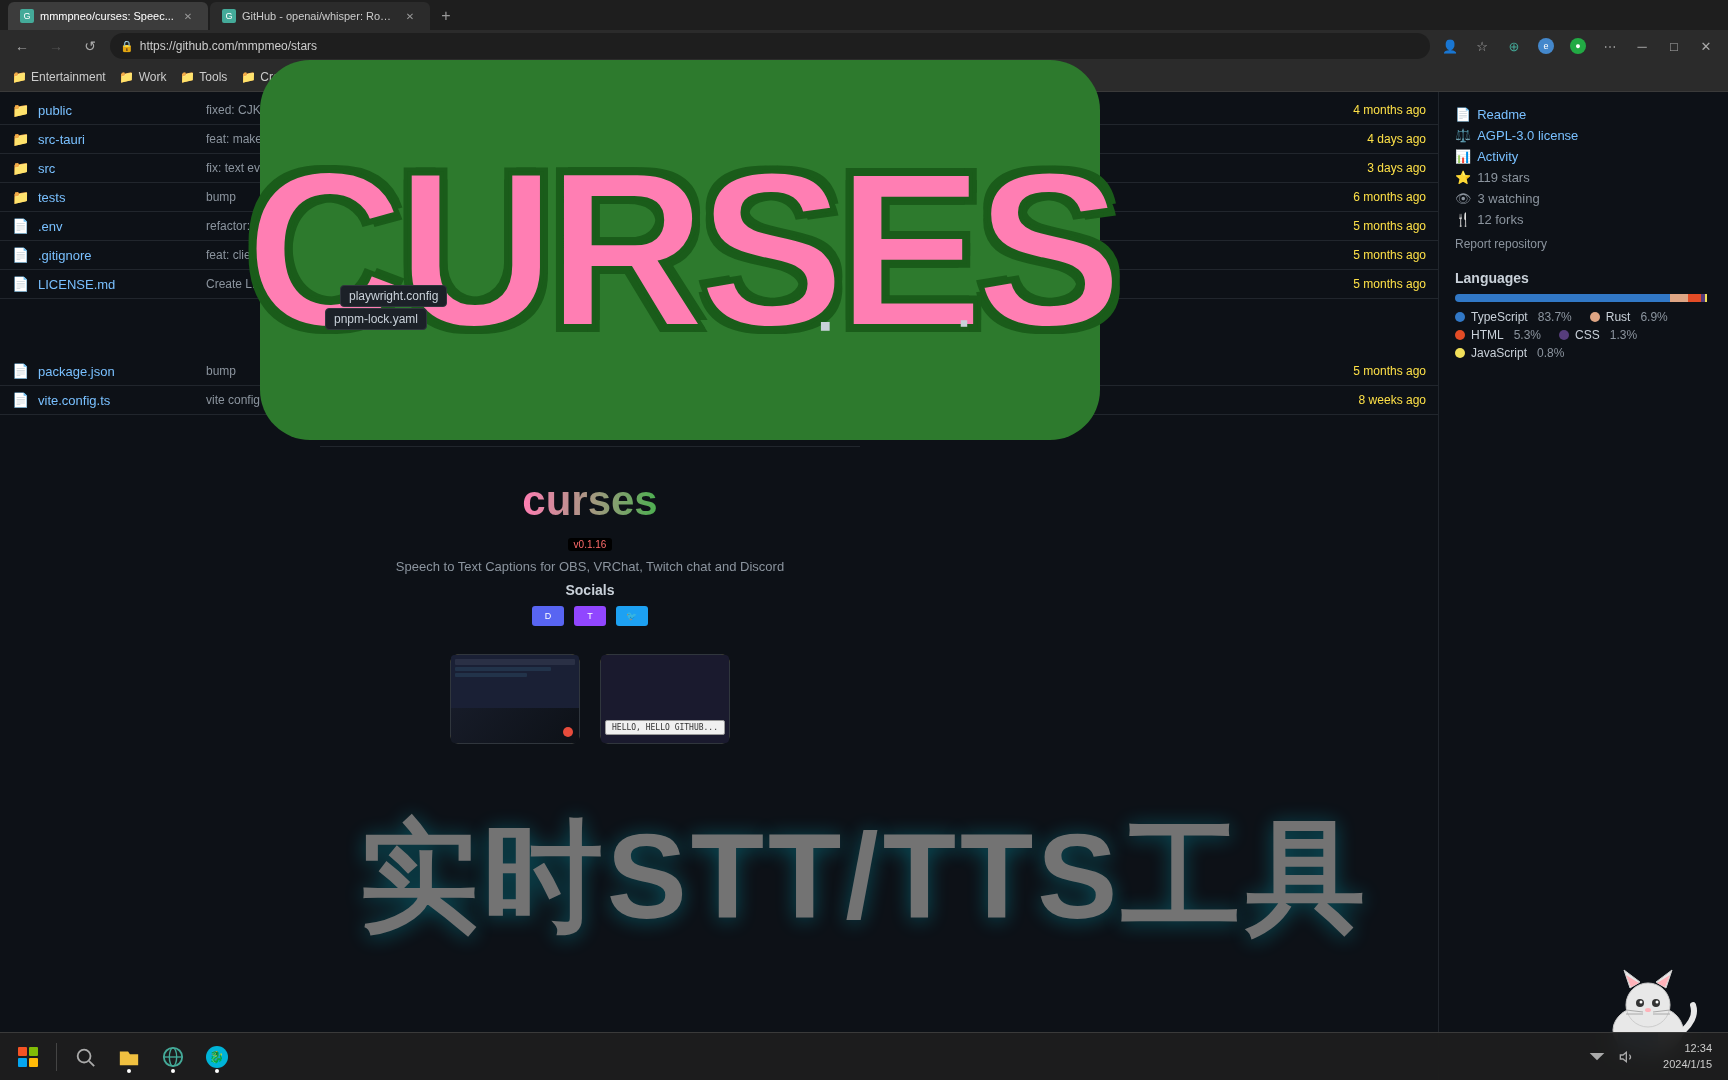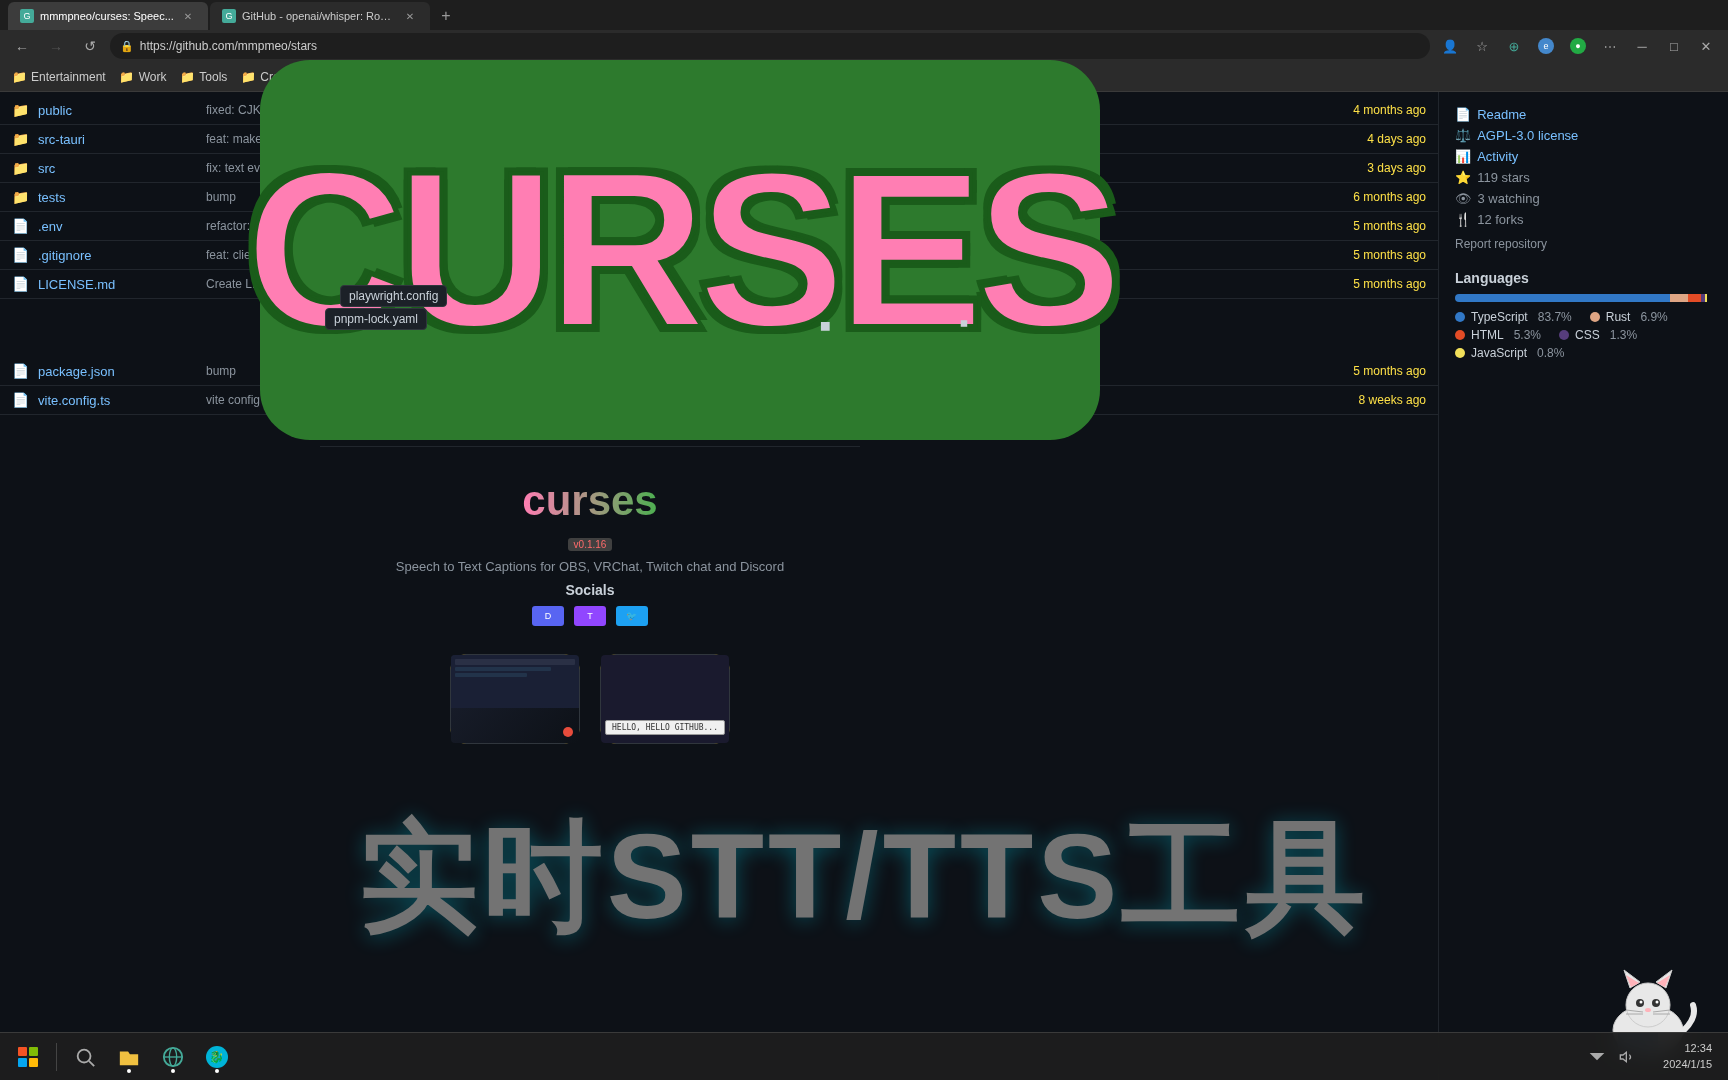--- a/index.html
+++ b/index.html
@@ -286,21 +286,21 @@
     
     .readme-curses-logo {
       text-align: center;
       font-size: 48px;
       font-weight: 900;
       font-family: 'Arial Black', Arial, sans-serif;
       margin-bottom: 8px;
     }
     .readme-badge {
       display: inline-block;
-      background: #404040;
+      background: #000000;
       color: #ff6b6b;
       font-size: 10px;
       padding: 1px 6px;
       border-radius: 3px;
       margin-bottom: 8px;
     }
     .readme-desc {
       text-align: center;
       color: #8b949e;
       font-size: 13px;
@@ -333,21 +333,21 @@
       display: flex;
       justify-content: center;
       gap: 20px;
       margin-top: 16px;
     }
     .screenshot-thumb {
       width: 130px;
       height: 90px;
       background: #eab308;
       border: 1px solid #30363d;
-      border-radius: 16px;
+      border-radius: 9px;
     }
     .screenshot-inner {
       width: 100%;
       height: 100%;
       background: linear-gradient(135deg, #1a1f2e 0%, #0d1117 100%);
       border-radius: 4px;
       overflow: hidden;
       position: relative;
     }
 

